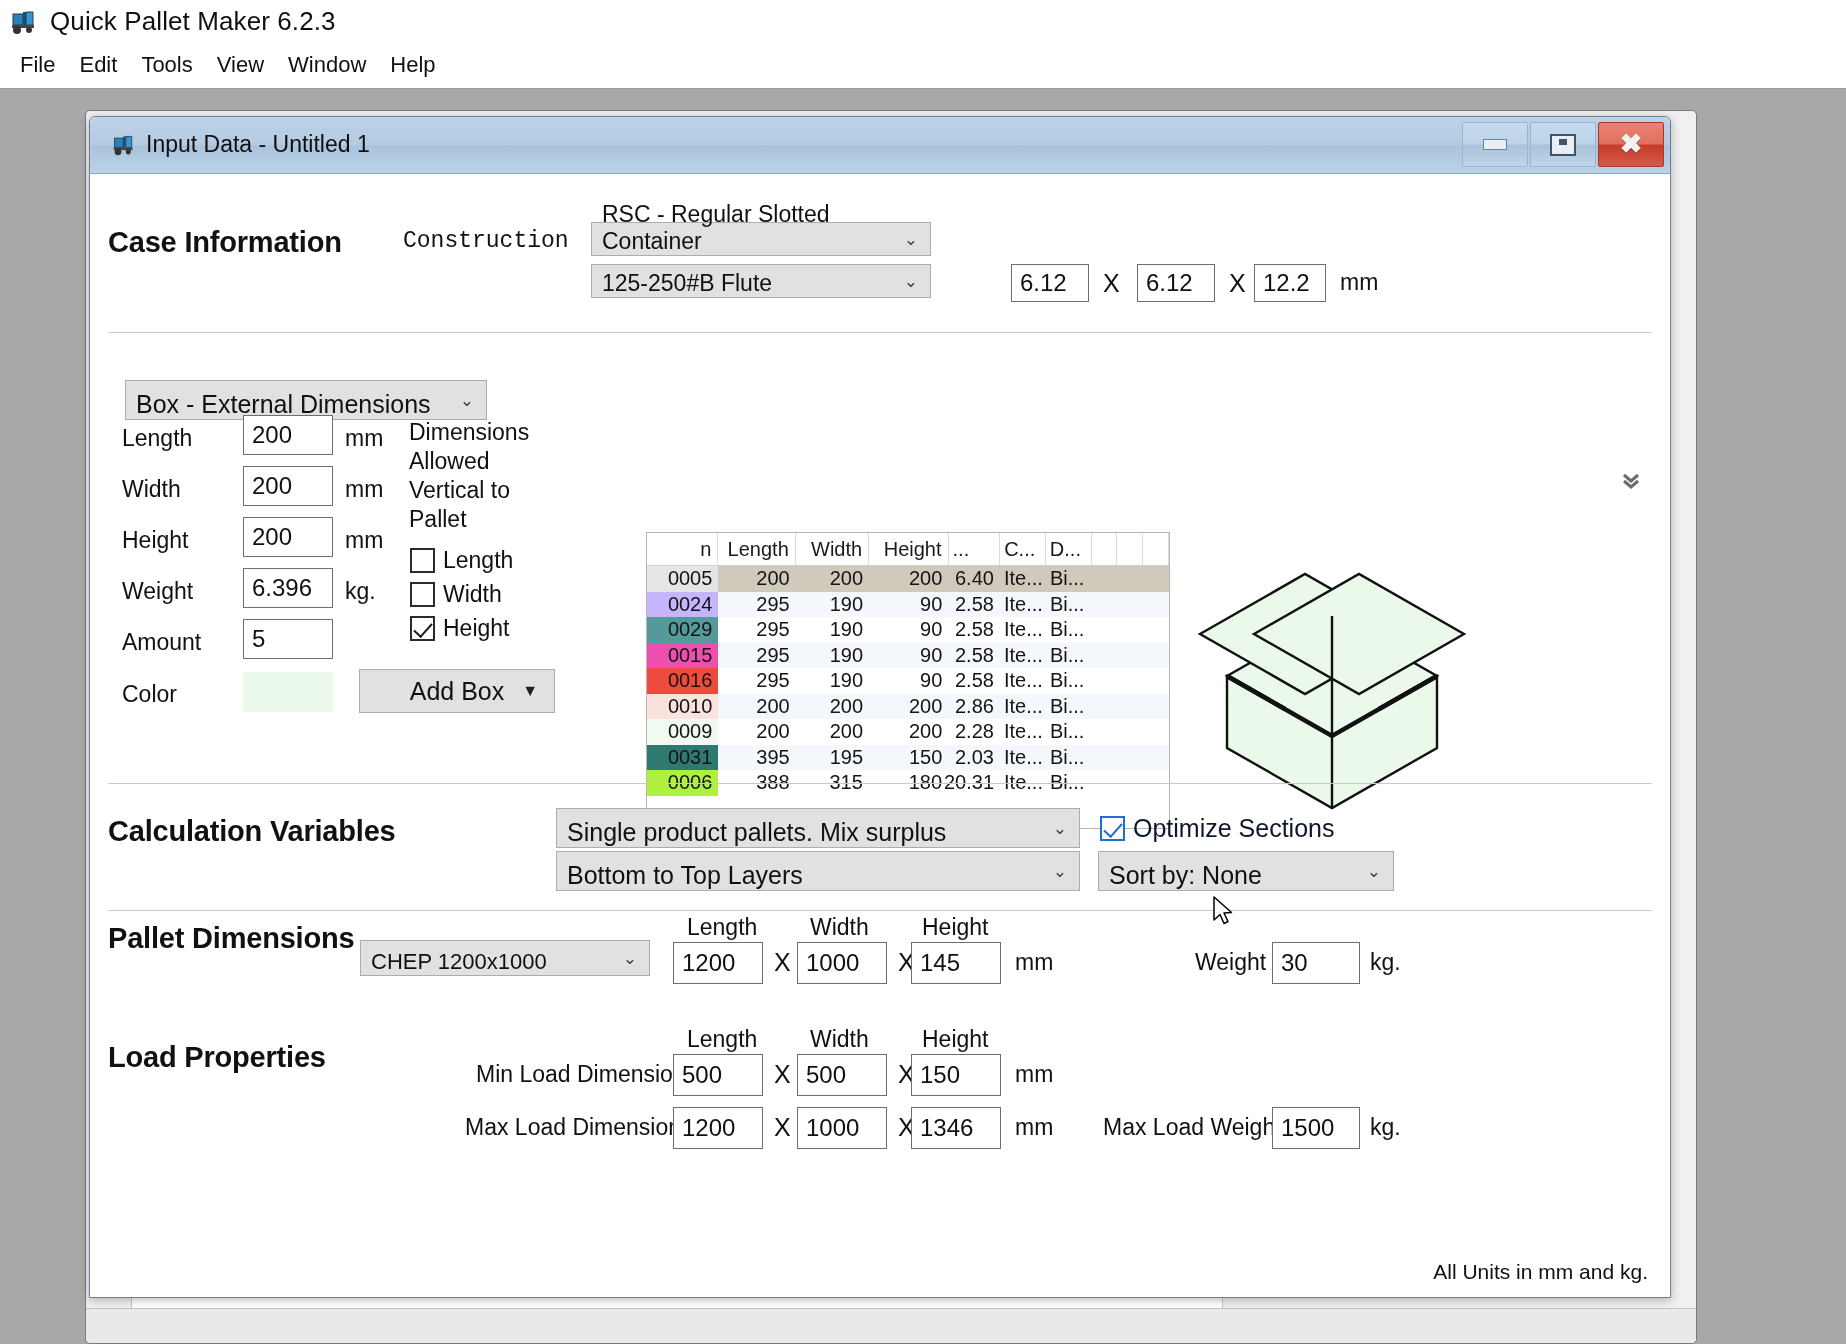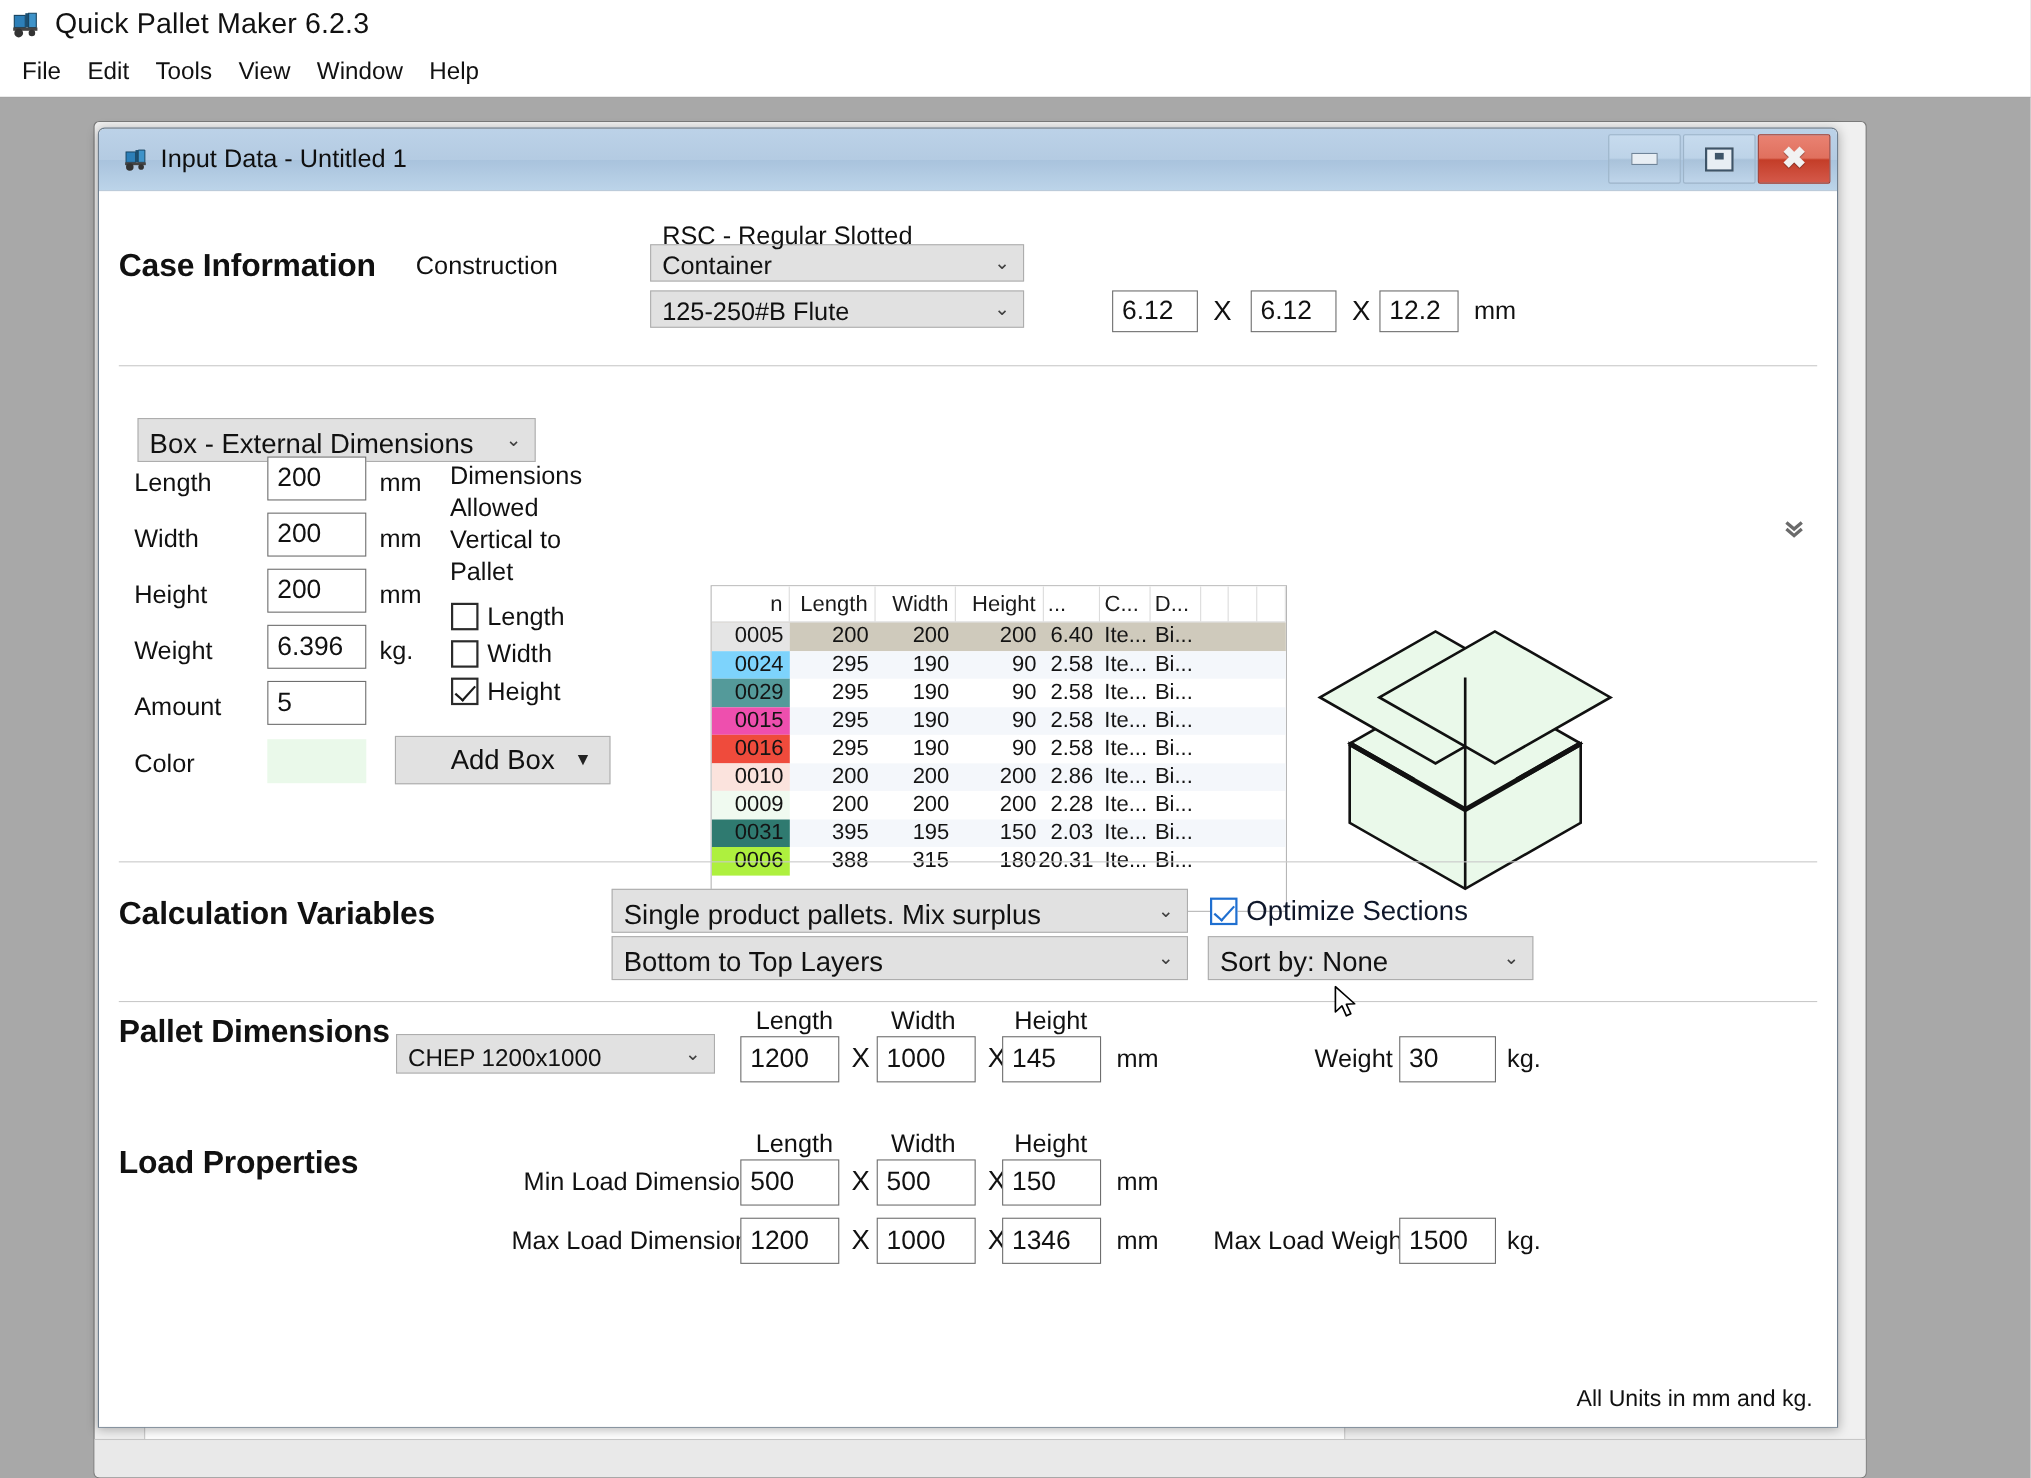--- a/index.html
+++ b/index.html
@@ -190,21 +190,21 @@
       <div class="winbtn close">
         <span class="glyph-x">✖</span>
       </div>
     </div>
   </div>
 
   <div class="dialog-body">
 
     <div style="position:absolute;left:18px;top:52px;" class="sec-title">Case Information</div>
 
-    <div style="position:absolute;left:288px;top:54px;" class="lbl">Construction</div>
+    <div style="position:absolute;left:313px;top:54px;font-family:Liberation Mono, monospace;" class="lbl">Construction</div>
 
     <div class="combo" style="position:absolute;left:501px;top:48px;width:340px;height:34px;">
       <span>RSC - Regular Slotted Container</span>
       <span class="chev">⌄</span>
     </div>
 
     <div class="combo" style="position:absolute;left:501px;top:90px;width:340px;height:34px;">
       <span>125-250#B Flute</span>
       <span class="chev">⌄</span>
     </div>
@@ -293,21 +293,21 @@
             <div class="c-wid">200</div>
             <div class="c-hgt">200</div>
             <div class="c-dots">6.40</div>
             <div class="c-c">Ite...</div>
             <div class="c-d">Bi...</div>
             <div class="c-e1"></div>
             <div class="c-e2"></div>
             <div class="c-e3"></div>
           </div>
           <div class="tbl-row alt">
-            <div class="c-n" style="background: #7dd3fc; justify-content: center;">0024</div>
+            <div class="c-n" style="background: #c4b5fd; justify-content: center;">0024</div>
             <div class="c-len">295</div>
             <div class="c-wid">190</div>
             <div class="c-hgt">90</div>
             <div class="c-dots">2.58</div>
             <div class="c-c">Ite...</div>
             <div class="c-d">Bi...</div>
             <div class="c-e1"></div>
             <div class="c-e2"></div>
             <div class="c-e3"></div>
           </div>

